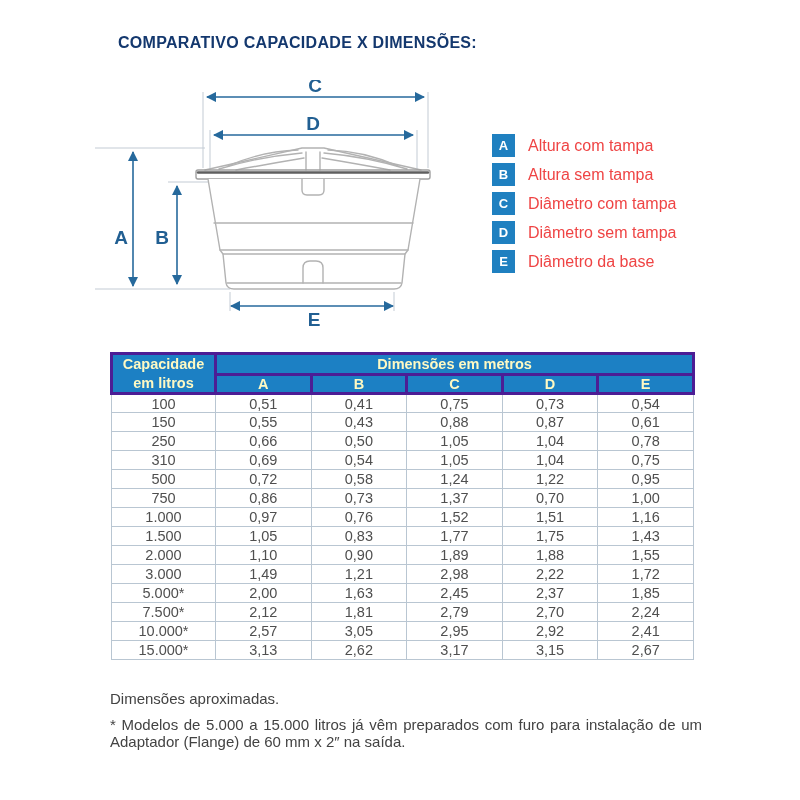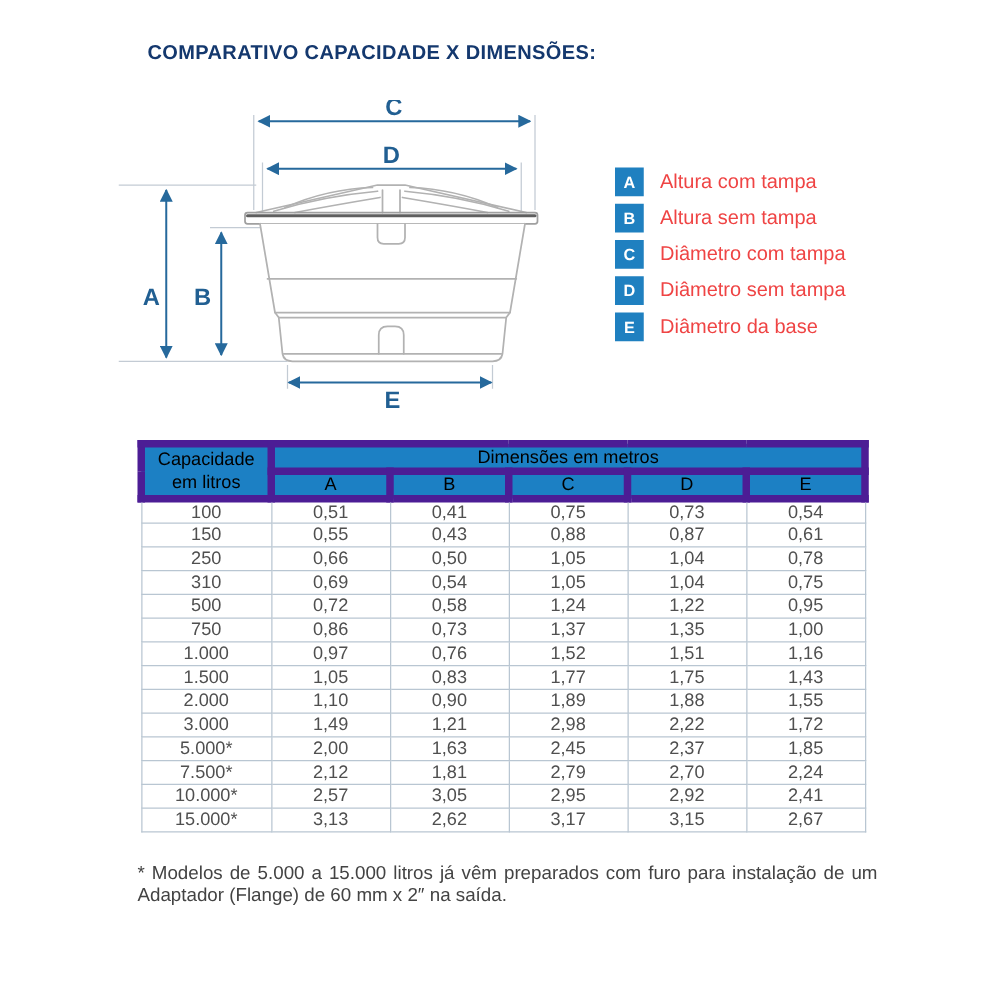--- a/index.html
+++ b/index.html
@@ -25,22 +25,22 @@
     flex:0 0 23px;
   }
   .legend-label { margin-left:13px; font-size:16px; color:#ef4444; white-space:nowrap; }
   
   .spec-table {
     position:absolute; left:110px; top:352px; width:585px;
     border-collapse:collapse; table-layout:fixed;
   }
   .spec-table col.c-cap { width:104px; }
   .spec-table th {
-    background:#1c80c4; color:#000000; font-weight:normal;
-    border:6px solid #4c1d95; text-align:center; vertical-align:middle;
+    background:#1c80c4; color:#fef9c3; font-weight:bold;
+    border:3px solid #4c1d95; text-align:center; vertical-align:middle;
   }
   th.group-header { font-size:14.5px; height:21px; }
   th.cap-header { font-size:14.5px; line-height:1.25; }
   th.dim-letter { font-size:14.5px; height:19px; }
   .spec-table td {
     border:1px solid #b9c6d2; background:#ffffff;
     height:19px; text-align:center; vertical-align:middle;
     font-size:14.5px; color:#4f4f4f;
   }
   
@@ -200,21 +200,21 @@
           <td>0,58</td>
           <td>1,24</td>
           <td>1,22</td>
           <td>0,95</td>
         </tr>
         <tr>
           <td>750</td>
           <td>0,86</td>
           <td>0,73</td>
           <td>1,37</td>
-          <td>1,35</td>
+          <td>0,70</td>
           <td>1,00</td>
         </tr>
         <tr>
           <td>1.000</td>
           <td>0,97</td>
           <td>0,76</td>
           <td>1,52</td>
           <td>1,51</td>
           <td>1,16</td>
         </tr>
@@ -271,16 +271,17 @@
           <td>3,13</td>
           <td>2,62</td>
           <td>3,17</td>
           <td>3,15</td>
           <td>2,67</td>
         </tr>
       </tbody>
   </table>
 
   <div class="footnotes">
+    <p class="note-1">Dimensões aproximadas.</p>
     <p class="note-2">* Modelos de 5.000 a 15.000 litros já vêm preparados com furo para instalação de um Adaptador (Flange) de 60 mm x 2″ na saída.</p>
   </div>
 
 </div>
 
 </body></html>

